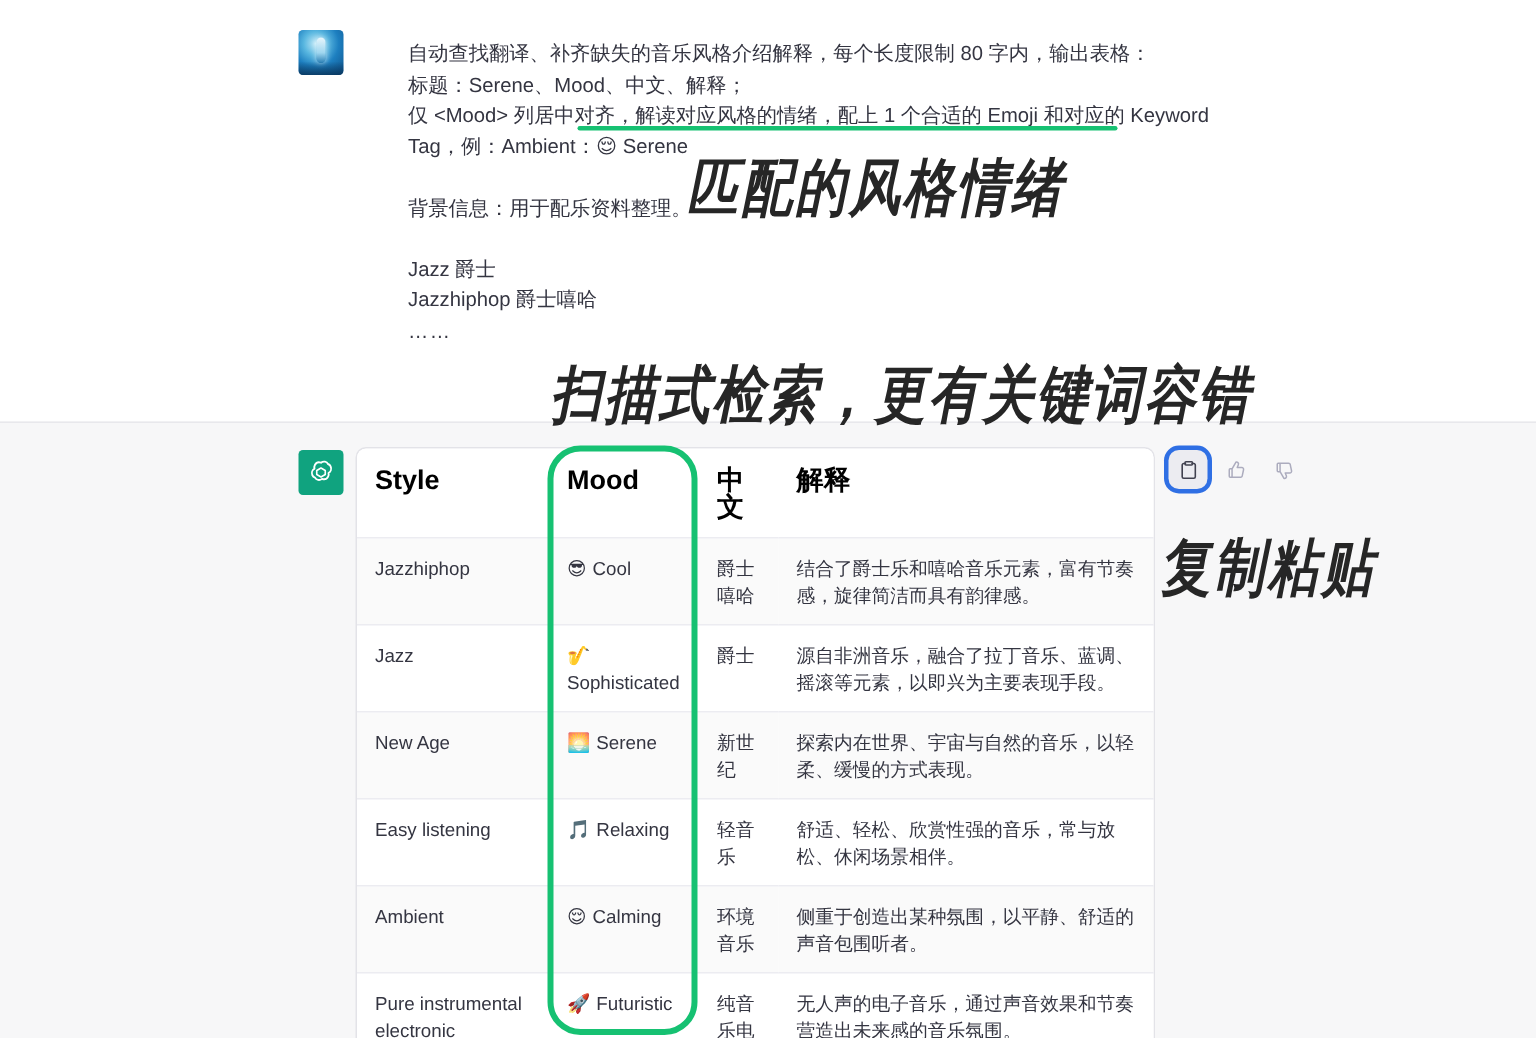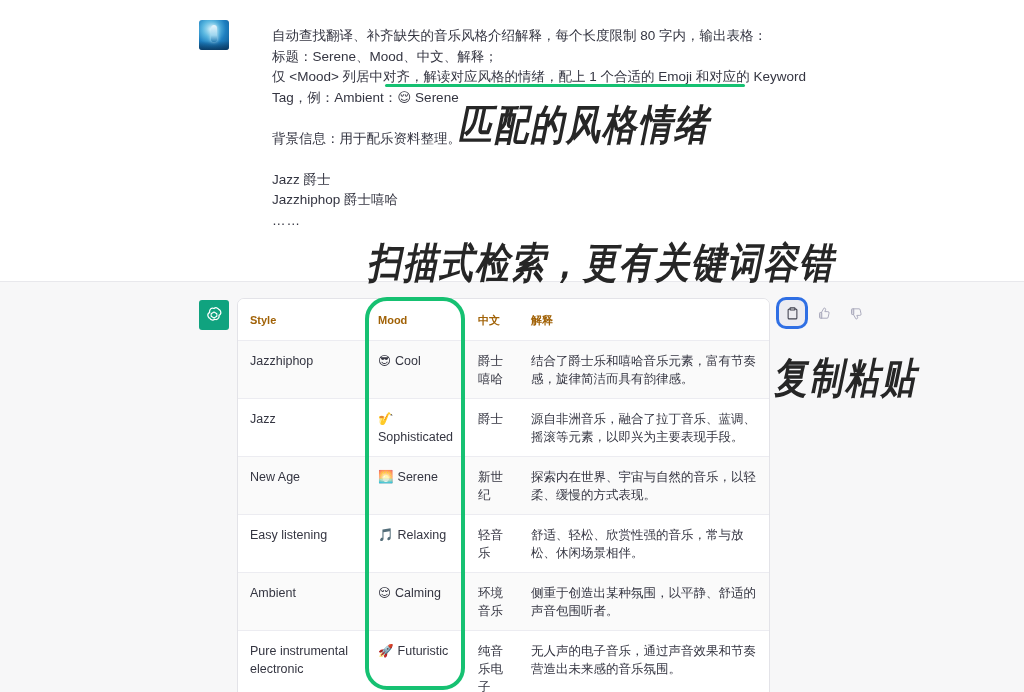--- a/index.html
+++ b/index.html
@@ -151,22 +151,22 @@
   }
   th, td {
     text-align: left;
     vertical-align: top;
     padding: 11px 12px 10px 12px;
     border-bottom: 1px solid #ececf1;
     line-height: 18px;
   }
   th {
     font-weight: 700;
-    font-size: 11px;
-    color: #a16207;
+    font-size: 18px;
+    color: #000000;
     background: #ffffff;
     padding-top: 12px;
     padding-bottom: 11px;
   }
   tbody tr:nth-child(odd)  { background: #fafafa; }
   tbody tr:nth-child(even) { background: #ffffff; }
   tbody tr:last-child td { border-bottom: none; }
 
   col.c-style { width: 128px; }
   col.c-mood  { width: 100px; }

